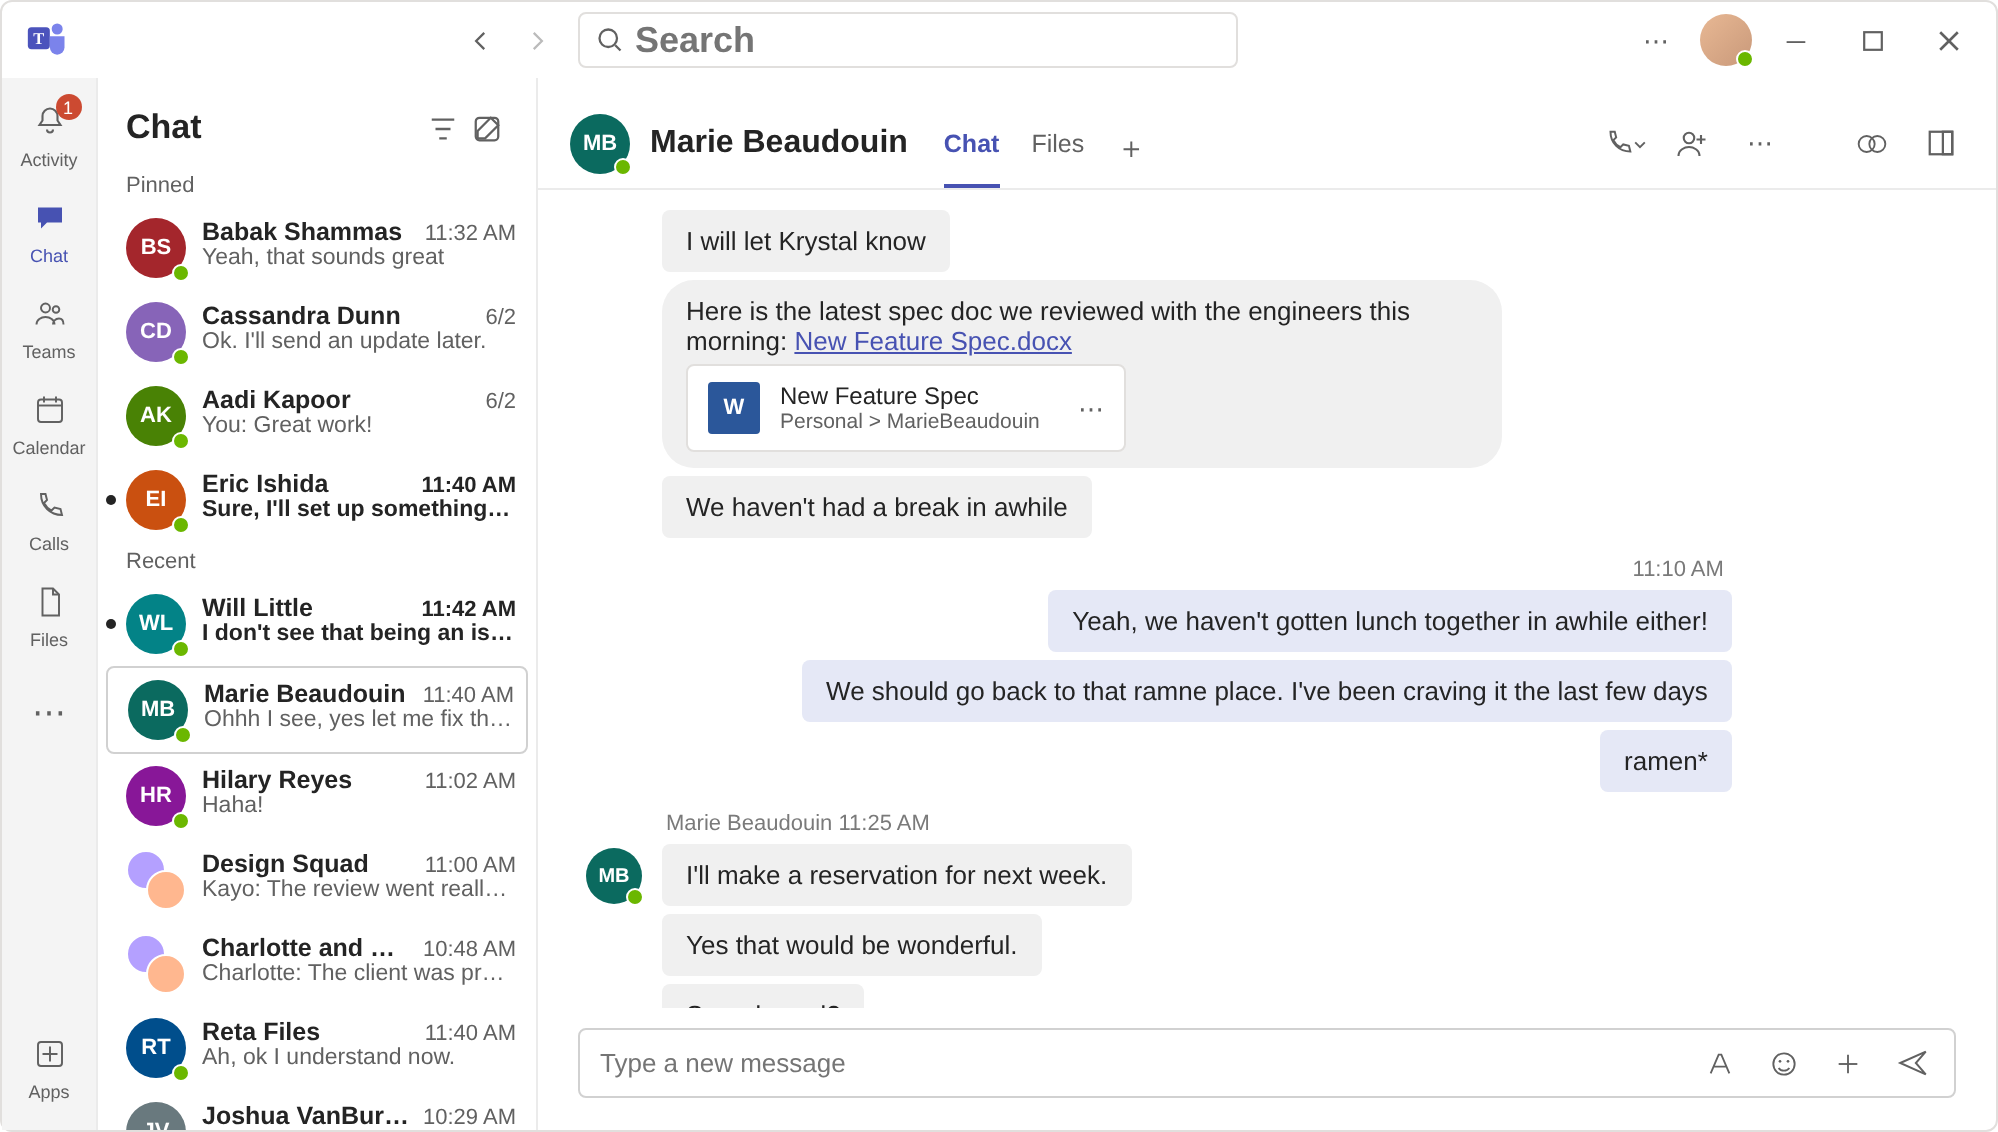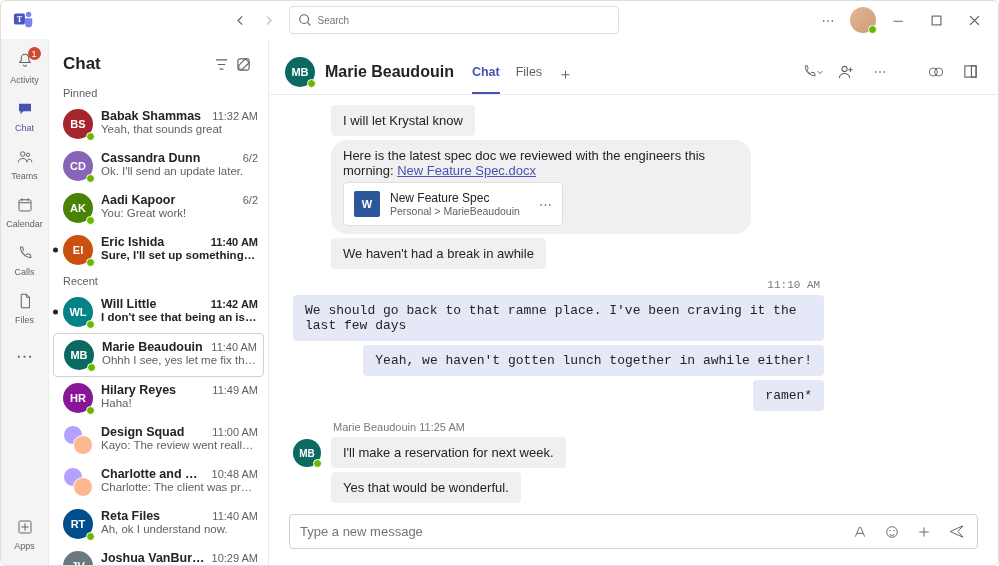--- a/index.html
+++ b/index.html
@@ -5,21 +5,21 @@
   * { box-sizing: border-box; margin: 0; padding: 0; }
   body { font-family: "Segoe UI", -apple-system, sans-serif; font-size: 13px; color: #242424; background: #fff; width: 999px; height: 566px; overflow: hidden; }
   .app { display: flex; flex-direction: column; height: 100%; border: 1px solid #e1dfdd; border-radius: 6px; }
 
   
   .titlebar { display: flex; align-items: center; height: 38px; padding: 0 8px; gap: 8px; }
   .teams-logo { width: 22px; height: 22px; margin-left: 4px; display: flex; align-items: center; justify-content: center; }
   .nav-arrows { margin-left: auto; display: flex; gap: 4px; }
   .nav-btn { width: 24px; height: 24px; display: flex; align-items: center; justify-content: center; color: #616161; cursor: pointer; border-radius: 3px; }
   .search-box { flex: 0 0 330px; height: 28px; border: 1px solid #e1dfdd; border-radius: 4px; display: flex; align-items: center; padding: 0 8px; gap: 6px; color: #616161; background:#fff; }
-  .search-box input { border: none; outline: none; flex: 1; font-size: 10px; color: #242424; background:transparent;}
+  .search-box input { border: none; outline: none; flex: 1; font-size: 18px; color: #242424; background:transparent;font-weight:bold;}
   .titlebar-right { margin-left: auto; display: flex; align-items: center; gap: 6px; }
   .win-btn { width: 32px; height: 26px; display: flex; align-items: center; justify-content: center; color: #616161; cursor: pointer; }
   .avatar-small { width: 26px; height: 26px; border-radius: 50%; background: #d8c3a5; position: relative; }
   .presence-dot { position: absolute; bottom: -1px; right: -1px; width: 9px; height: 9px; border-radius: 50%; background: #6bb700; border: 1.5px solid #fff; }
 
   
   .body { display: flex; flex: 1; min-height: 0; }
 
   
   .rail { width: 48px; background: #f4f4f4; border-right: 1px solid #ebebeb; display: flex; flex-direction: column; align-items: center; padding-top: 6px; gap: 2px; }
@@ -61,21 +61,21 @@
   .conv-title { font-size: 16px; font-weight: 700; }
   .conv-tabs { display: flex; gap: 16px; margin-left: 8px; align-self: flex-end; }
   .conv-tab { font-size: 12.5px; color: #616161; padding-bottom: 10px; cursor: pointer; border-bottom: 2px solid transparent; }
   .conv-tab.active { color: #4752b2; border-bottom-color: #4752b2; font-weight:600;}
   .conv-tab-add { color:#616161; cursor:pointer; padding-bottom:10px; font-size:15px; }
   .conv-header-right { margin-left: auto; display: flex; gap: 10px; color: #616161; align-items:center; }
   .chicon { width:24px;height:24px; display:flex; align-items:center; justify-content:center; cursor:pointer; }
 
   .conv-body { flex: 1; overflow-y: auto; padding: 10px 24px; display: flex; flex-direction: column; gap: 4px; }
   .msg-group { display: flex; gap: 10px; margin-bottom: 6px; }
-  .msg-group.sent { justify-content: flex-start; font-family: Liberation Mono, monospace; }
+  .msg-group.sent { justify-content: center; }
   .msg-avatar { width: 28px; height: 28px; border-radius: 50%; background: #0b6a5f; color:#fff; display:flex; align-items:center; justify-content:center; font-size:10px; font-weight:600; flex-shrink:0; margin-top:18px; position:relative;}
   .msg-col { display: flex; flex-direction: column; gap: 4px; max-width: 78%; }
   .msg-meta { font-size: 11px; color: #7a7a7a; padding-left: 2px; }
   .msg-group.sent .msg-meta { text-align: right; padding-right:4px;}
   .bubble { background: #f0f0f0; border-radius: 4px; padding: 8px 12px; font-size: 13px; color: #242424; width:fit-content; }
   .msg-group.sent .bubble { background: #e5e8f6; margin-left:auto; }
   .file-card { border:1px solid #e1dfdd; border-radius:4px; background:#fff; padding:8px 10px; display:flex; align-items:center; gap:10px; width:220px; margin-top:4px; }
   .file-icon { width:26px;height:26px; background:#2b579a; border-radius:2px; display:flex;align-items:center;justify-content:center; color:#fff; font-size:11px; font-weight:700;}
   .file-info .ft { font-size:12px; color:#242424;}
   .file-info .fs { font-size:10.5px; color:#616161;}
@@ -284,21 +284,21 @@
            <div class="ci-time">11:40 AM</div>
          </div>
          <div class="ci-preview">Ohhh I see, yes let me fix that!</div>
        </div>
             </div>
             <div class="chat-item">
               <div class="ci-avatar" style="background:#881798;color:#fff;">HR<div class="presence-dot"></div></div>
               <div class="ci-main">
          <div class="ci-row1">
            <div class="ci-name">Hilary Reyes</div>
-           <div class="ci-time">11:49 AM</div>
+           <div class="ci-time">11:02 AM</div>
          </div>
          <div class="ci-preview">Haha!</div>
        </div>
             </div>
             <div class="chat-item">
               <div class="group-avatars">
                 <div class="ga" style="background:#b4a0ff;"></div>
                 <div class="ga" style="background:#ffb78f;"></div>
               </div>
               <div class="ci-main">
@@ -407,22 +407,22 @@
                 <div class="dots">⋯</div>
               </div>
             </div>
             <div class="bubble">We haven't had a break in awhile</div>
           </div>
         </div>
 
         <div class="msg-group sent">
           <div class="msg-col" style="align-items:flex-end;">
             <div class="msg-meta">11:10 AM</div>
+            <div class="bubble">Yeah, we haven't gotten lunch together in awhile either!</div>
             <div class="bubble">We should go back to that ramne place. I've been craving it the last few days</div>
-            <div class="bubble">Yeah, we haven't gotten lunch together in awhile either!</div>
             <div class="bubble">ramen*</div>
           </div>
         </div>
 
         <div class="msg-group">
           <div class="msg-avatar">
               <span>MB</span>
               <div class="presence-dot"></div>
             </div>
           <div class="msg-col">

